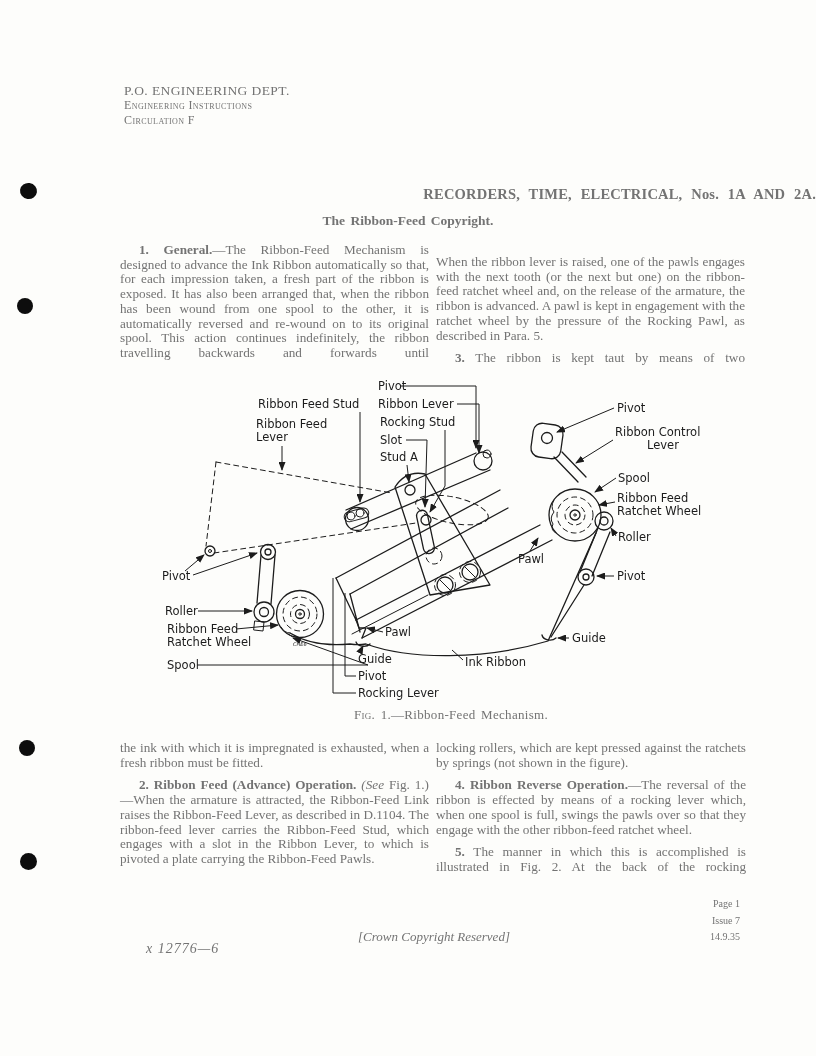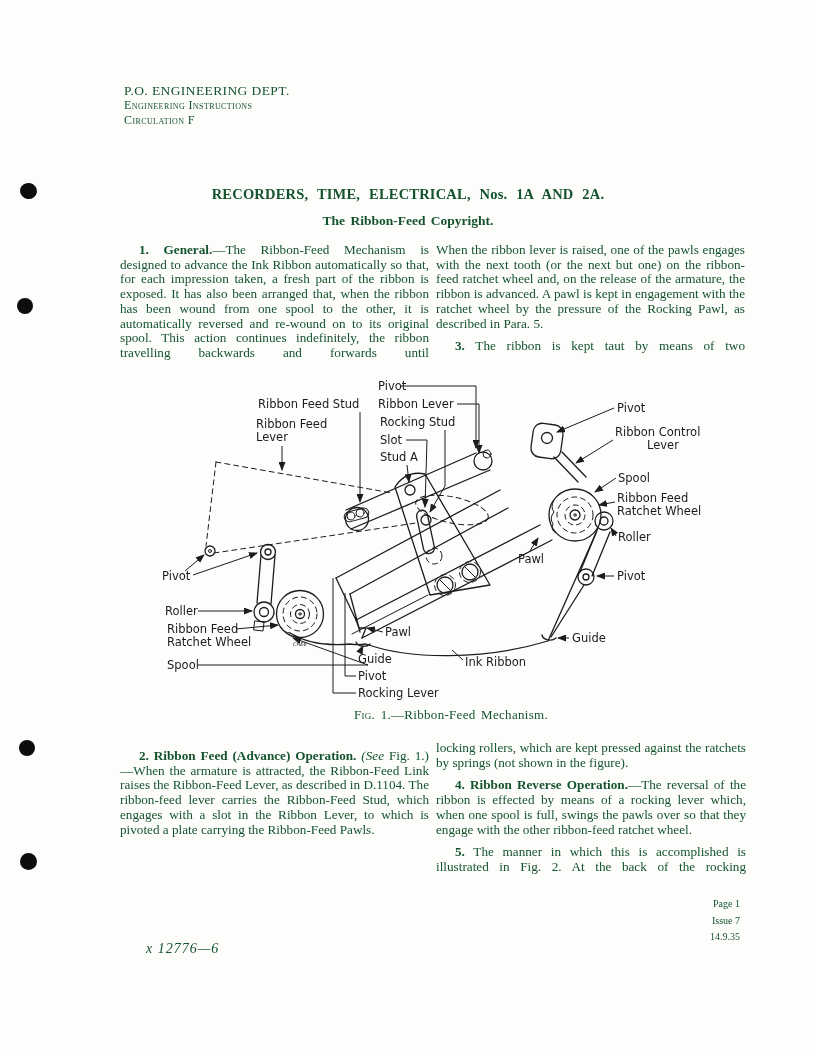--- a/index.html
+++ b/index.html
@@ -1,23 +1,23 @@
 <!DOCTYPE html>
 <html><head>
 <meta charset="utf-8">
 <style>
   html,body{margin:0;padding:0;background:#ffffff;}
   .sheet{position:relative;width:816px;height:1056px;background:#fdfdfb;overflow:hidden;
-         font-family:"Liberation Serif",serif;color:#14532d;}
+         font-family:"Liberation Serif",serif;color:#737373;}
   .hole{position:absolute;background:#0d0d0d;border-radius:50%;}
   .hdr{position:absolute;line-height:15px;}
   .hdr .l1{font-size:13.5px;letter-spacing:.4px;}
   .sc{font-variant:small-caps;}
   .hdr .l2{font-size:12px;font-variant:small-caps;letter-spacing:.4px;}
-  .title{position:absolute;left:0;width:816px;text-align:center;font-weight:bold;
+  .title{position:absolute;left:0;width:816px;text-align:right;font-weight:bold;
          font-size:14.5px;word-spacing:5px;letter-spacing:.2px;font-family:Liberation Serif, serif;}
   .subtitle{position:absolute;left:0;width:816px;text-align:center;font-weight:bold;
          font-size:13.5px;word-spacing:2px;}
   .col{position:absolute;font-size:13.2px;line-height:14.7px;text-align:justify;}
   .col p{margin:0;}
   .indent{text-indent:19px;}
   .mt{margin-top:8px !important;}
   .jlast{text-align-last:justify;}
   .see{font-style:italic;}
   .fig-caption{position:absolute;left:137px;width:628px;text-align:center;font-size:13px;
@@ -50,21 +50,21 @@
     <div class="l2">Engineering Instructions</div>
     <div class="l2">Circulation F</div>
   </div>
 
   <div class="title" style="top:186px">RECORDERS, TIME, ELECTRICAL, Nos. 1A AND 2A.</div>
   <div class="subtitle" style="top:213px">The Ribbon-Feed Copyright.</div>
 
   <div class="col" style="left:120px;top:243px;width:309px">
     <p class="indent jlast"><b>1. General.</b><span>—The Ribbon-Feed Mechanism is designed to advance the Ink Ribbon automatically so that, for each impression taken, a fresh part of the ribbon is exposed. It has also been arranged that, when the ribbon has been wound from one spool to the other, it is automatically reversed and re-wound on to its original spool. This action continues indefinitely, the ribbon travelling backwards and forwards until</span></p>
   </div>
-  <div class="col" style="left:436px;top:243px;width:309px">
+  <div class="col" style="left:436px;top:255px;width:309px">
     <p>When the ribbon lever is raised, one of the pawls engages with the next tooth (or the next but one) on the ribbon-feed ratchet wheel and, on the release of the armature, the ribbon is advanced. A pawl is kept in engagement with the ratchet wheel by the pressure of the Rocking Pawl, as described in Para. 5.</p>
     <p class="indent jlast mt"><b>3.</b><span> The ribbon is kept taut by means of two</span></p>
   </div>
 
   <svg id="fig-svg" viewBox="0 0 592 326" style="position:absolute;left:140px;top:380px;width:592px;height:326px">
     <defs>
       <marker id="arrowhead" markerWidth="9" markerHeight="7" refX="8" refY="3.5" orient="auto" markerUnits="userSpaceOnUse">
         <path d="M0,0 L9,3.5 L0,7 Z" fill="#1c1c1c"></path>
       </marker>
     </defs>
@@ -215,28 +215,30 @@
       <text x="218" y="317" class="fig-label"><tspan x="218" dy="0">Rocking Lever</tspan></text>
       <polyline points="216,313 193,313 193,198" class="leader"></polyline>
       <text x="153" y="266" class="stamp">CHE6</text>
     </svg>
 
   <div class="fig-caption" style="top:707px">
     <span class="sc">Fig. 1.</span><span>—Ribbon-Feed Mechanism.</span>
   </div>
 
   <div class="col" style="left:120px;top:741px;width:309px">
+    <p>the ink with which it is impregnated is exhausted, when a fresh ribbon must be fitted.</p>
     <p class="indent mt"><b>2. Ribbon Feed (Advance) Operation. </b><i class="see">(See</i><span> Fig. 1.)—When the armature is attracted, the Ribbon-Feed Link raises the Ribbon-Feed Lever, as described in D.1104. The ribbon-feed lever carries the Ribbon-Feed Stud, which engages with a slot in the Ribbon Lever, to which is pivoted a plate carrying the Ribbon-Feed Pawls.</span></p>
   </div>
   <div class="col" style="left:436px;top:741px;width:310px">
     <p>locking rollers, which are kept pressed against the ratchets by springs (not shown in the figure).</p>
     <p class="indent mt"><b>4. Ribbon Reverse Operation.</b><span>—The reversal of the ribbon is effected by means of a rocking lever which, when one spool is full, swings the pawls over so that they engage with the other ribbon-feed ratchet wheel.</span></p>
     <p class="indent jlast mt"><b>5.</b><span> The manner in which this is accomplished is illustrated in Fig. 2. At the back of the rocking</span></p>
   </div>
 
   <div class="footer-right">
     <div>Page 1</div>
     <div>Issue 7</div>
     <div>14.9.35</div>
   </div>
+  <div class="crown">[Crown Copyright Reserved]</div>
   <div class="printcode">x 12776—6</div>
 
 </div>
 
 </body></html>

